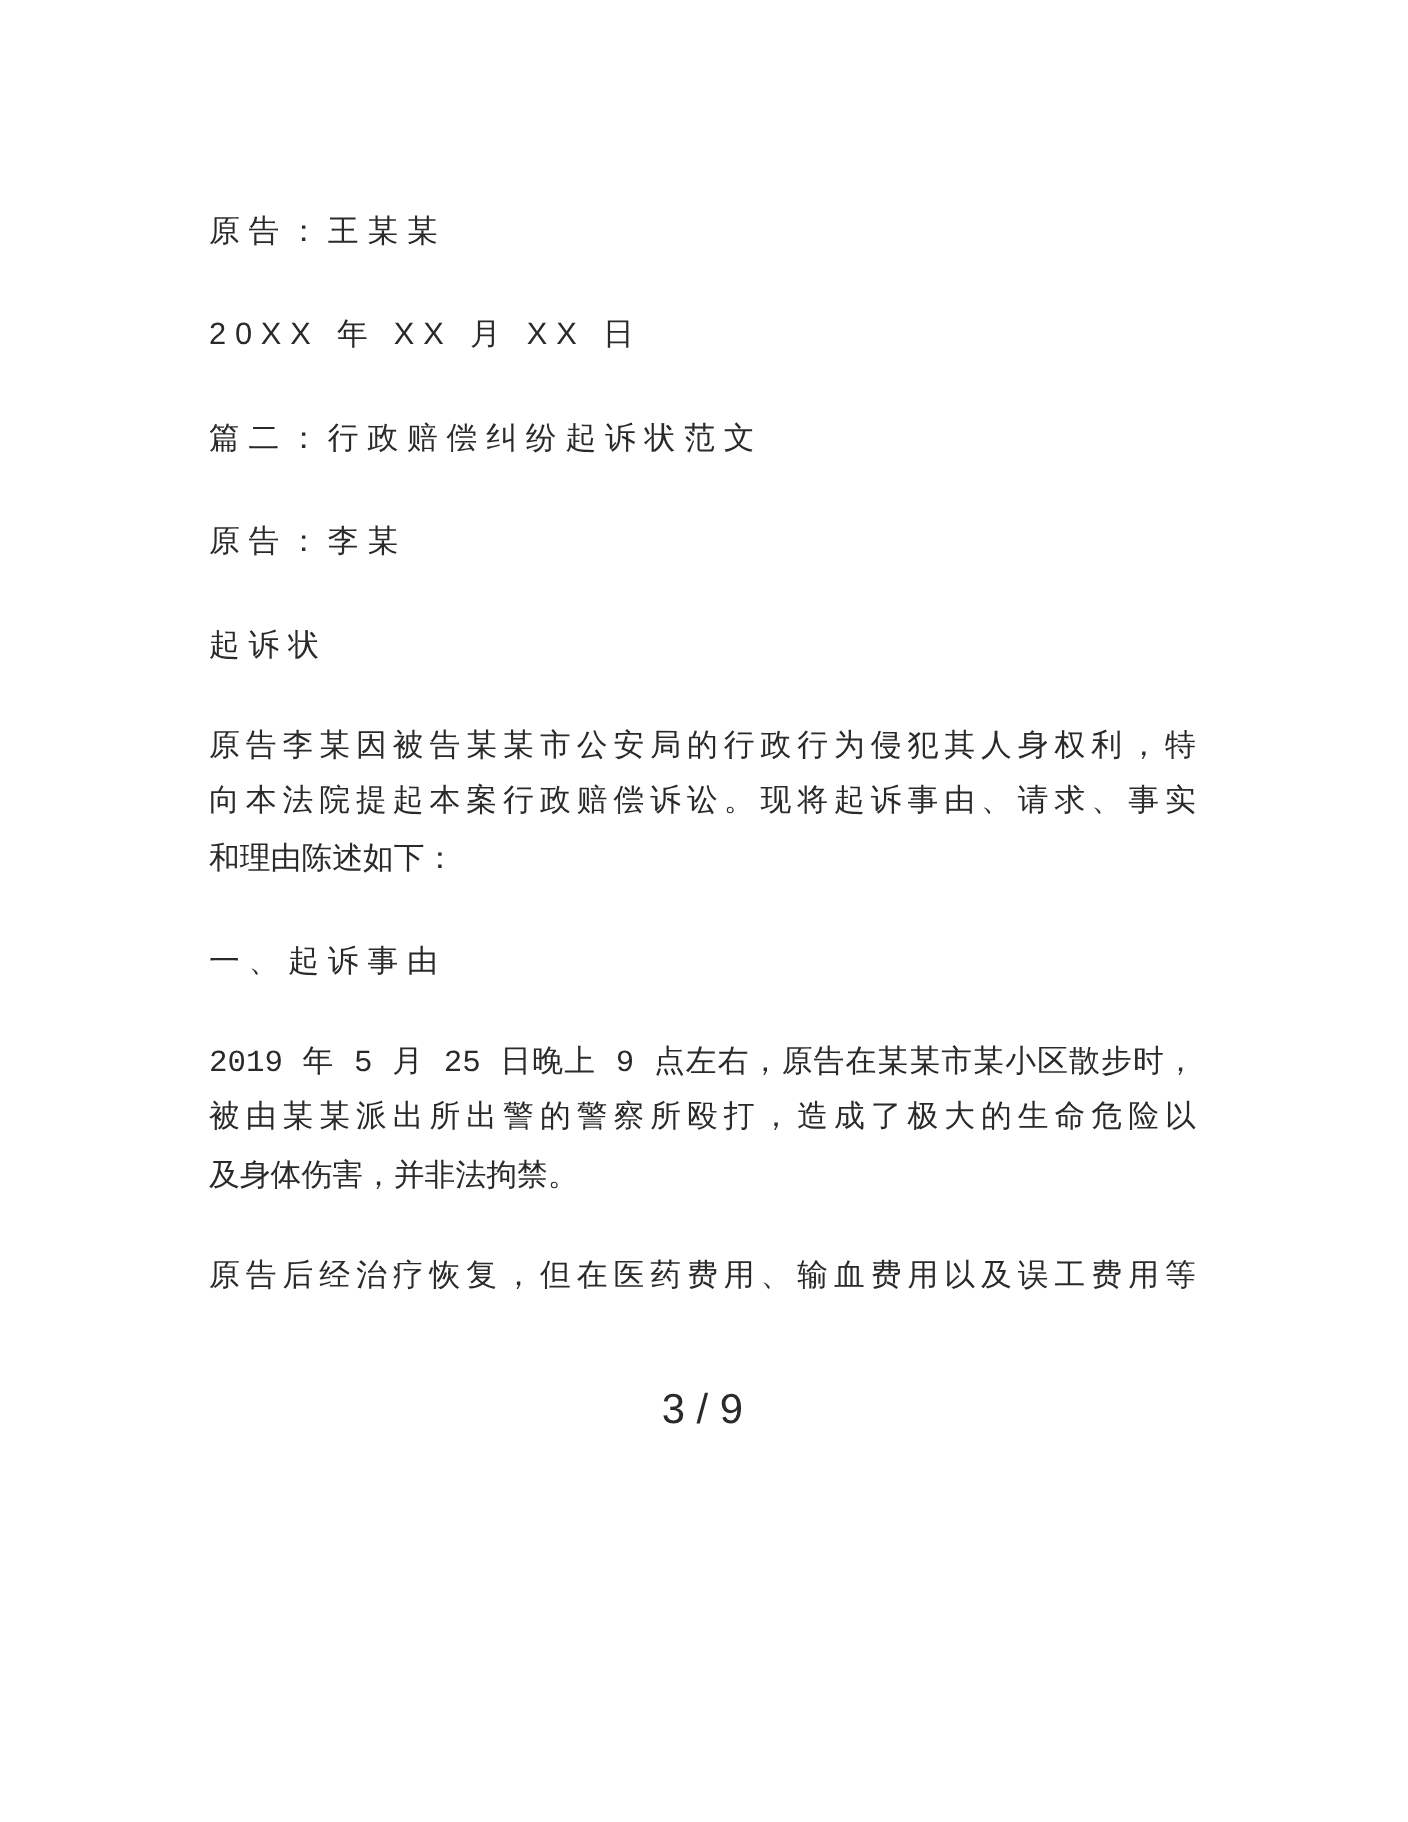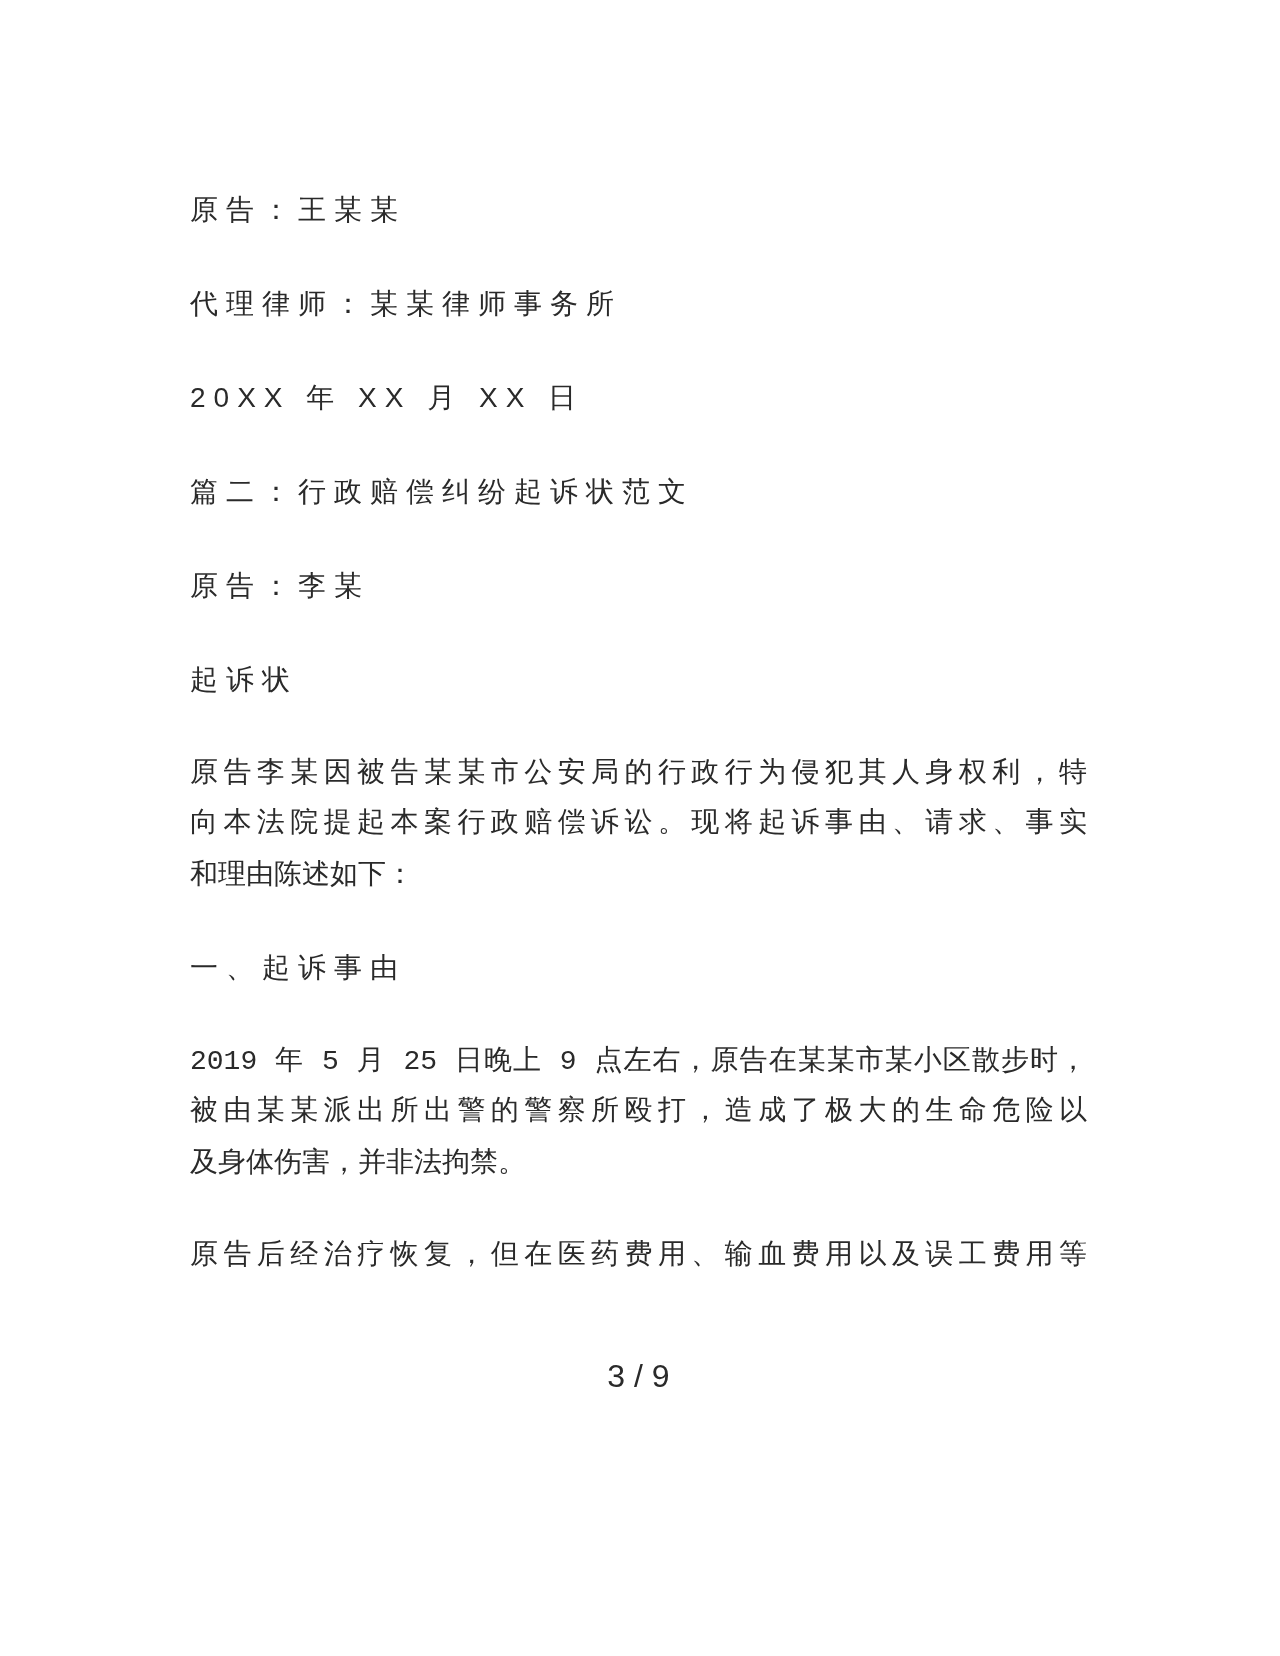--- a/index.html
+++ b/index.html
@@ -40,38 +40,35 @@
   
   .fill {
     text-align: justify;
     text-align-last: justify;
     font-family: Liberation Mono, monospace;
   }
   .footer {
     margin-top: 70px;
     width: 897px;
     text-align: center;
-    font-size: 32px;
+    font-size: 38px;
     line-height: 50px;
     color: #2a2a2a;
   }
 </style>
 </head>
 <body>
 
 <div class="page">
   <div class="content">
 
     <div class="block">
       <div class="line spaced">原告：王某某</div>
     </div>
 
-    <div class="block">
-      <div class="line spaced">代理律师：某某律师事务所</div>
-    </div>
 
     <div class="block">
       <div class="line spaced">20XX 年 XX 月 XX 日</div>
     </div>
 
     <div class="block">
       <div class="line spaced">篇二：行政赔偿纠纷起诉状范文</div>
     </div>
 
     <div class="block">

